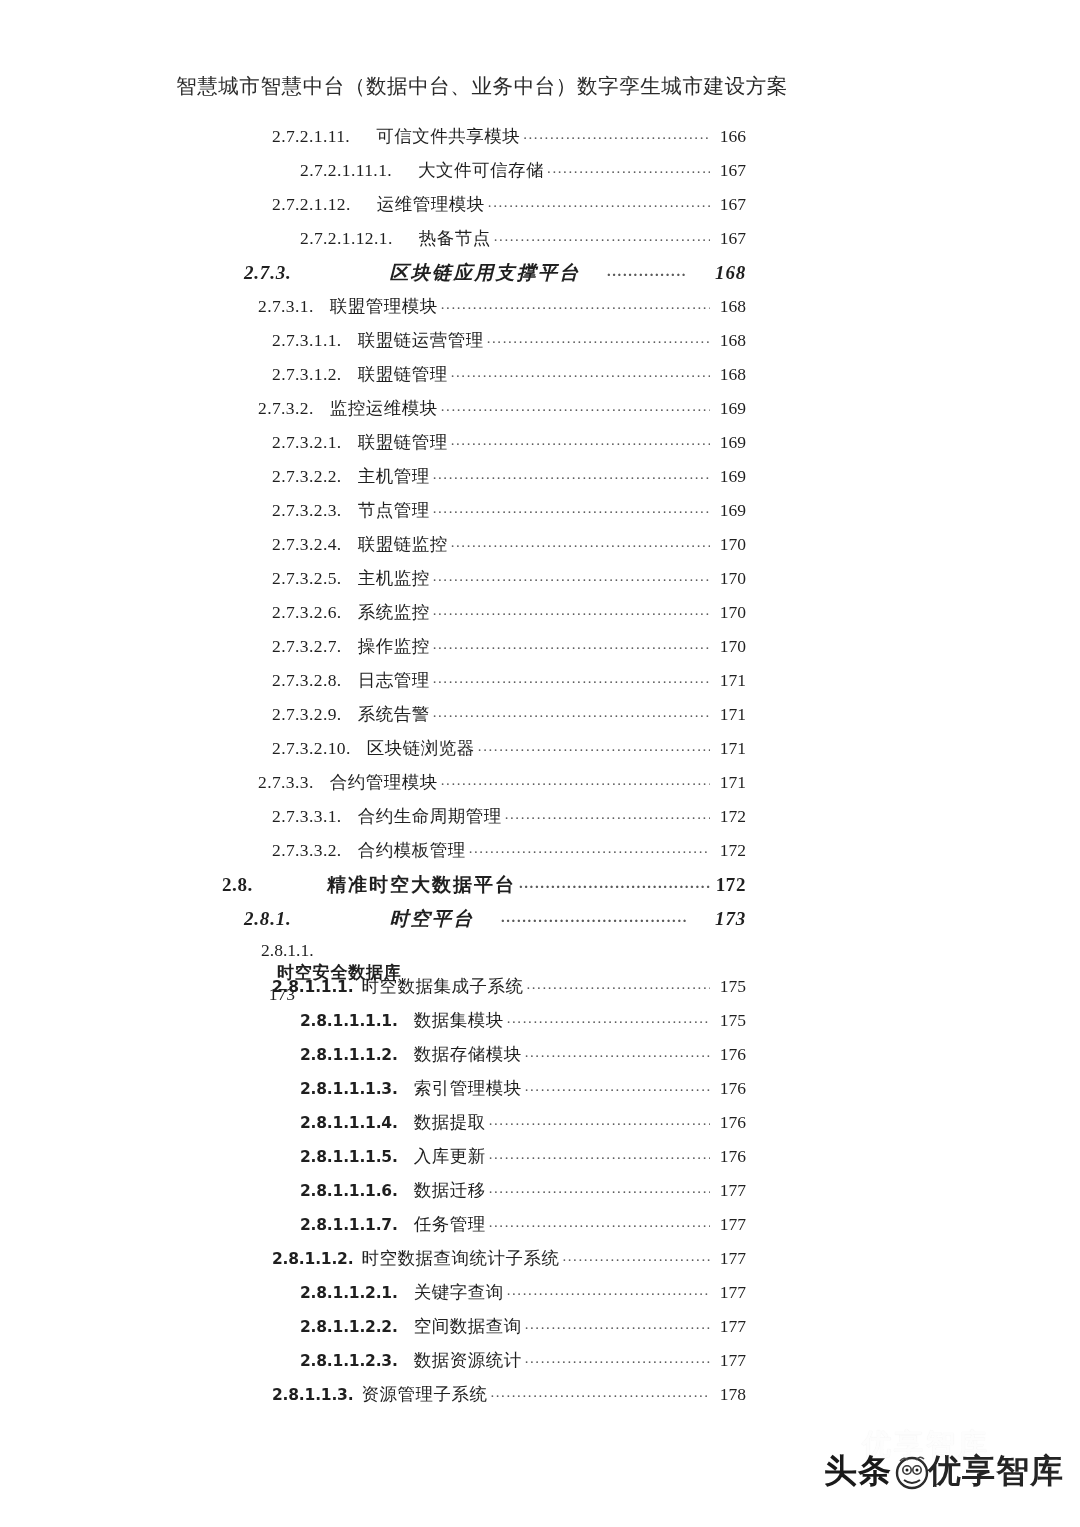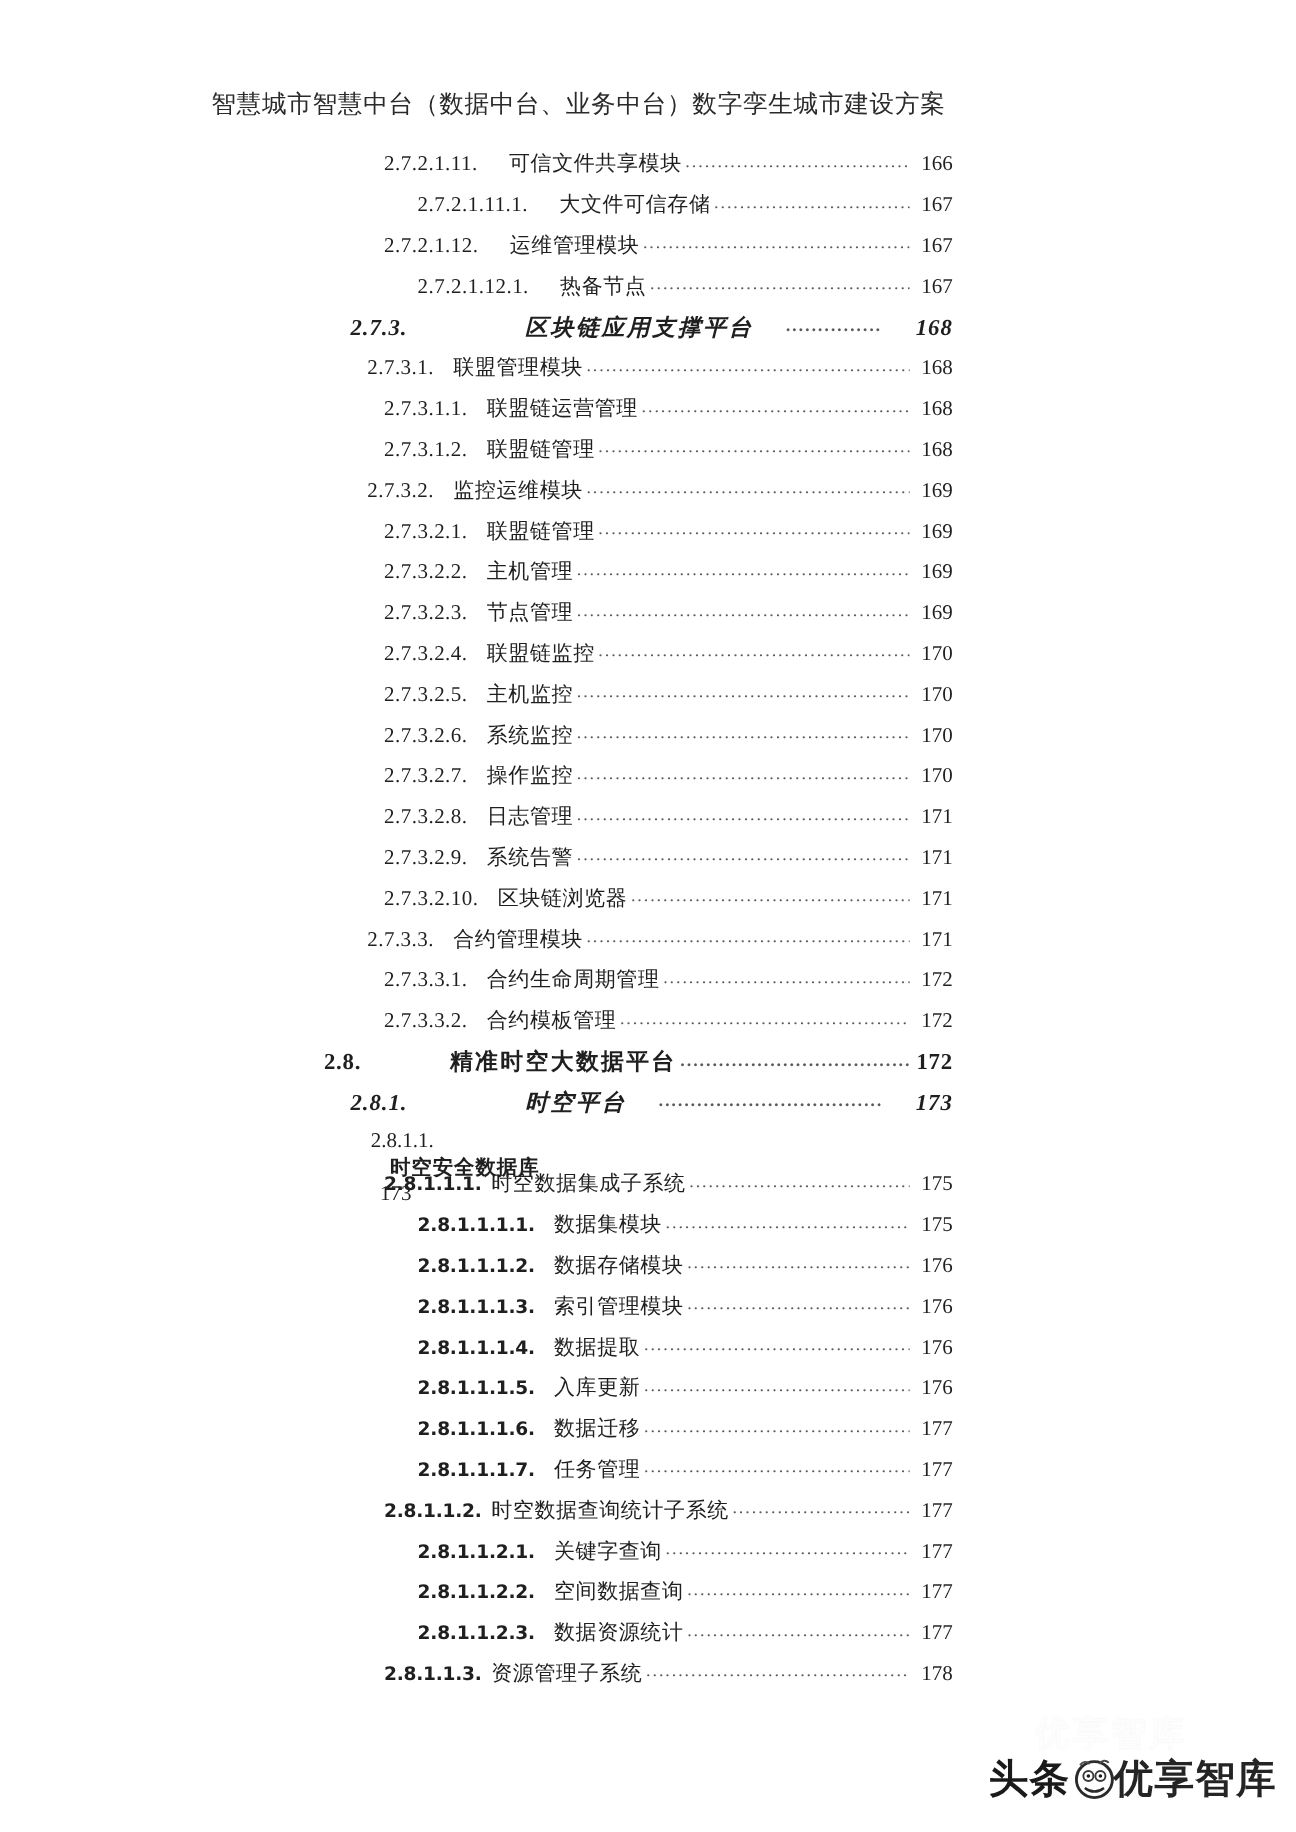--- a/index.html
+++ b/index.html
@@ -37,21 +37,20 @@
     color: #2a2a2a;
     white-space: nowrap;
   }
 
   
   .toc {
     position: absolute;
     top: 124px;
     left: 0;
     width: 906px;
-    padding-left: 48px;
   }
 
   .toc-row {
     display: flex;
     align-items: baseline;
     height: 34px;
     padding-right: 160px;   
     box-sizing: border-box;
     white-space: nowrap;
     color: #1f1f1f;
@@ -165,23 +164,23 @@
     font-weight: bold;
     letter-spacing: 3px;
     color: #fdfdfd;
     text-shadow: 0 0 1px #e9e9e9;
     opacity: .85;
     white-space: nowrap;
   }
   .wm-main {
     position: absolute;
     left: 16px;
-    bottom: 14px;
+    bottom: 25px;
     display: flex;
-    align-items: flex-start;
+    align-items: center;
     white-space: nowrap;
   }
   .wm-toutiao {
     font-family: "DejaVu Sans", sans-serif;
     font-size: 33px;
     font-weight: bold;
     letter-spacing: 1px;
     color: #1a1a1a;
   }
   .wm-badge {

